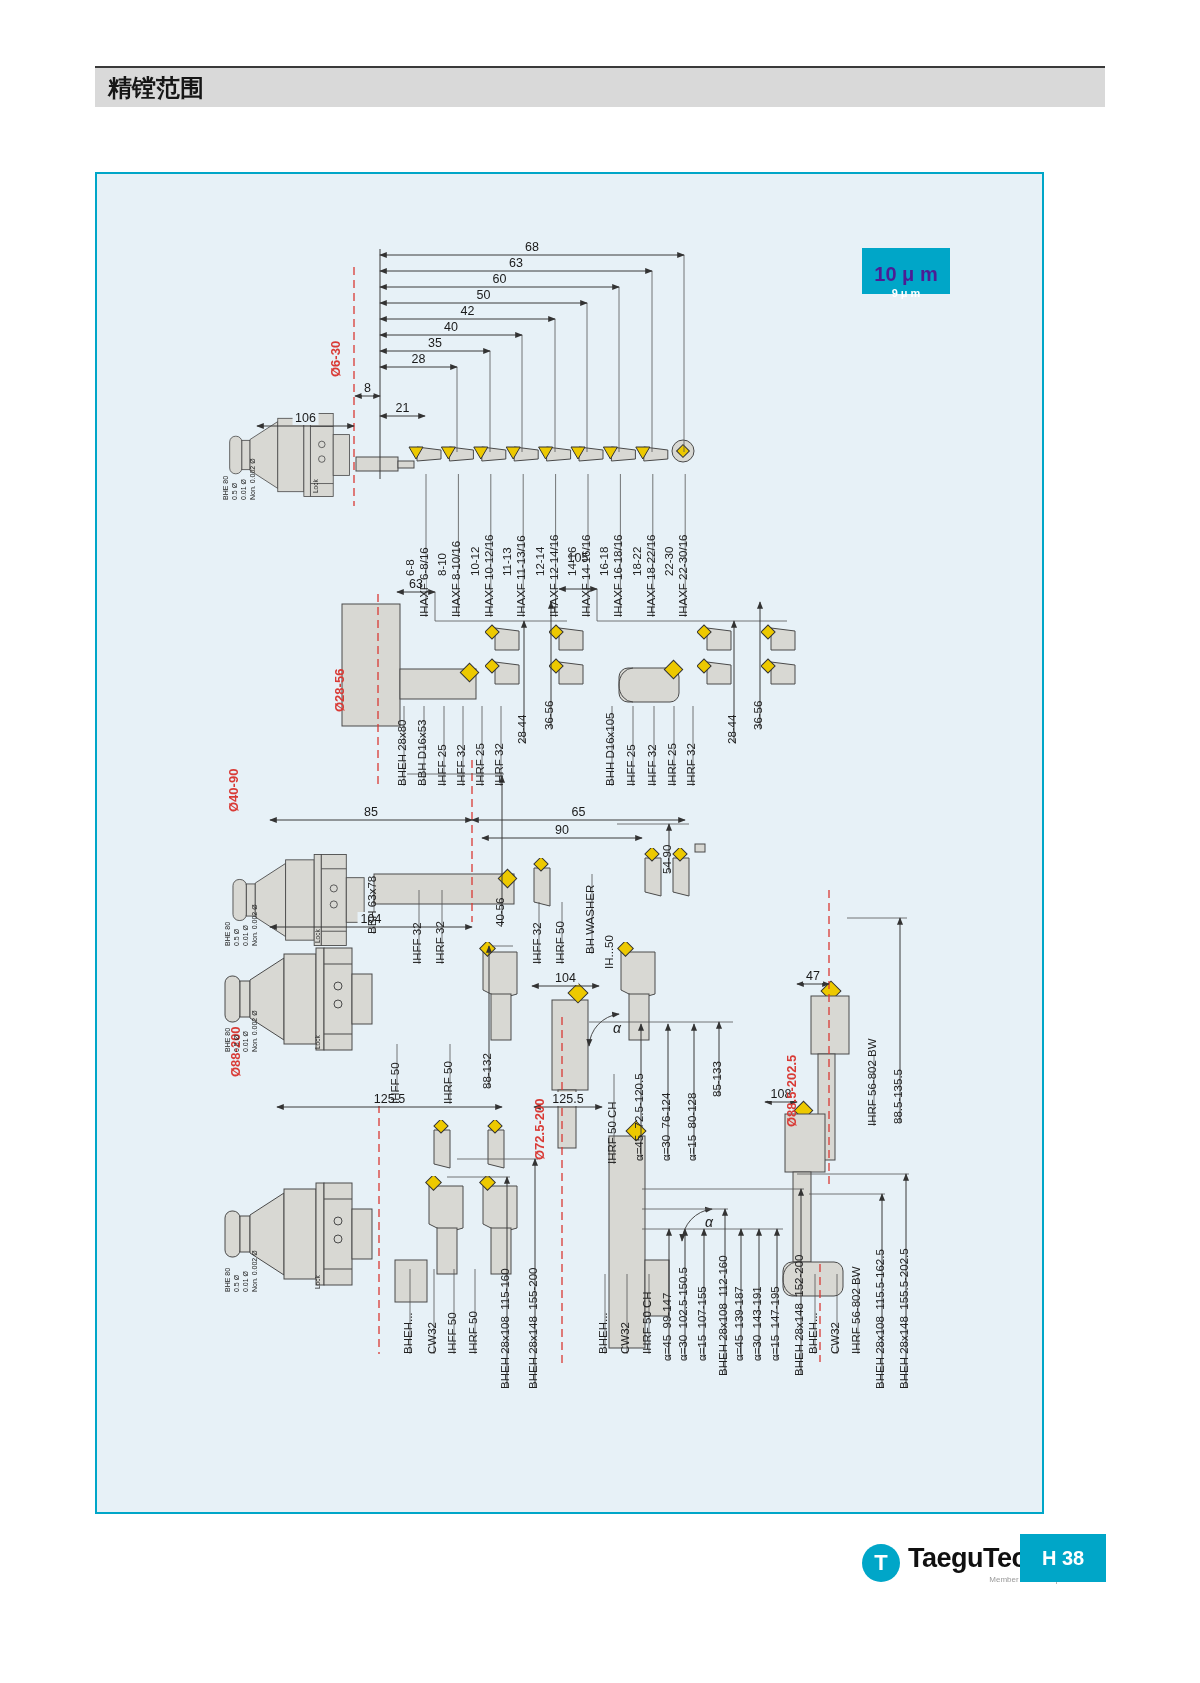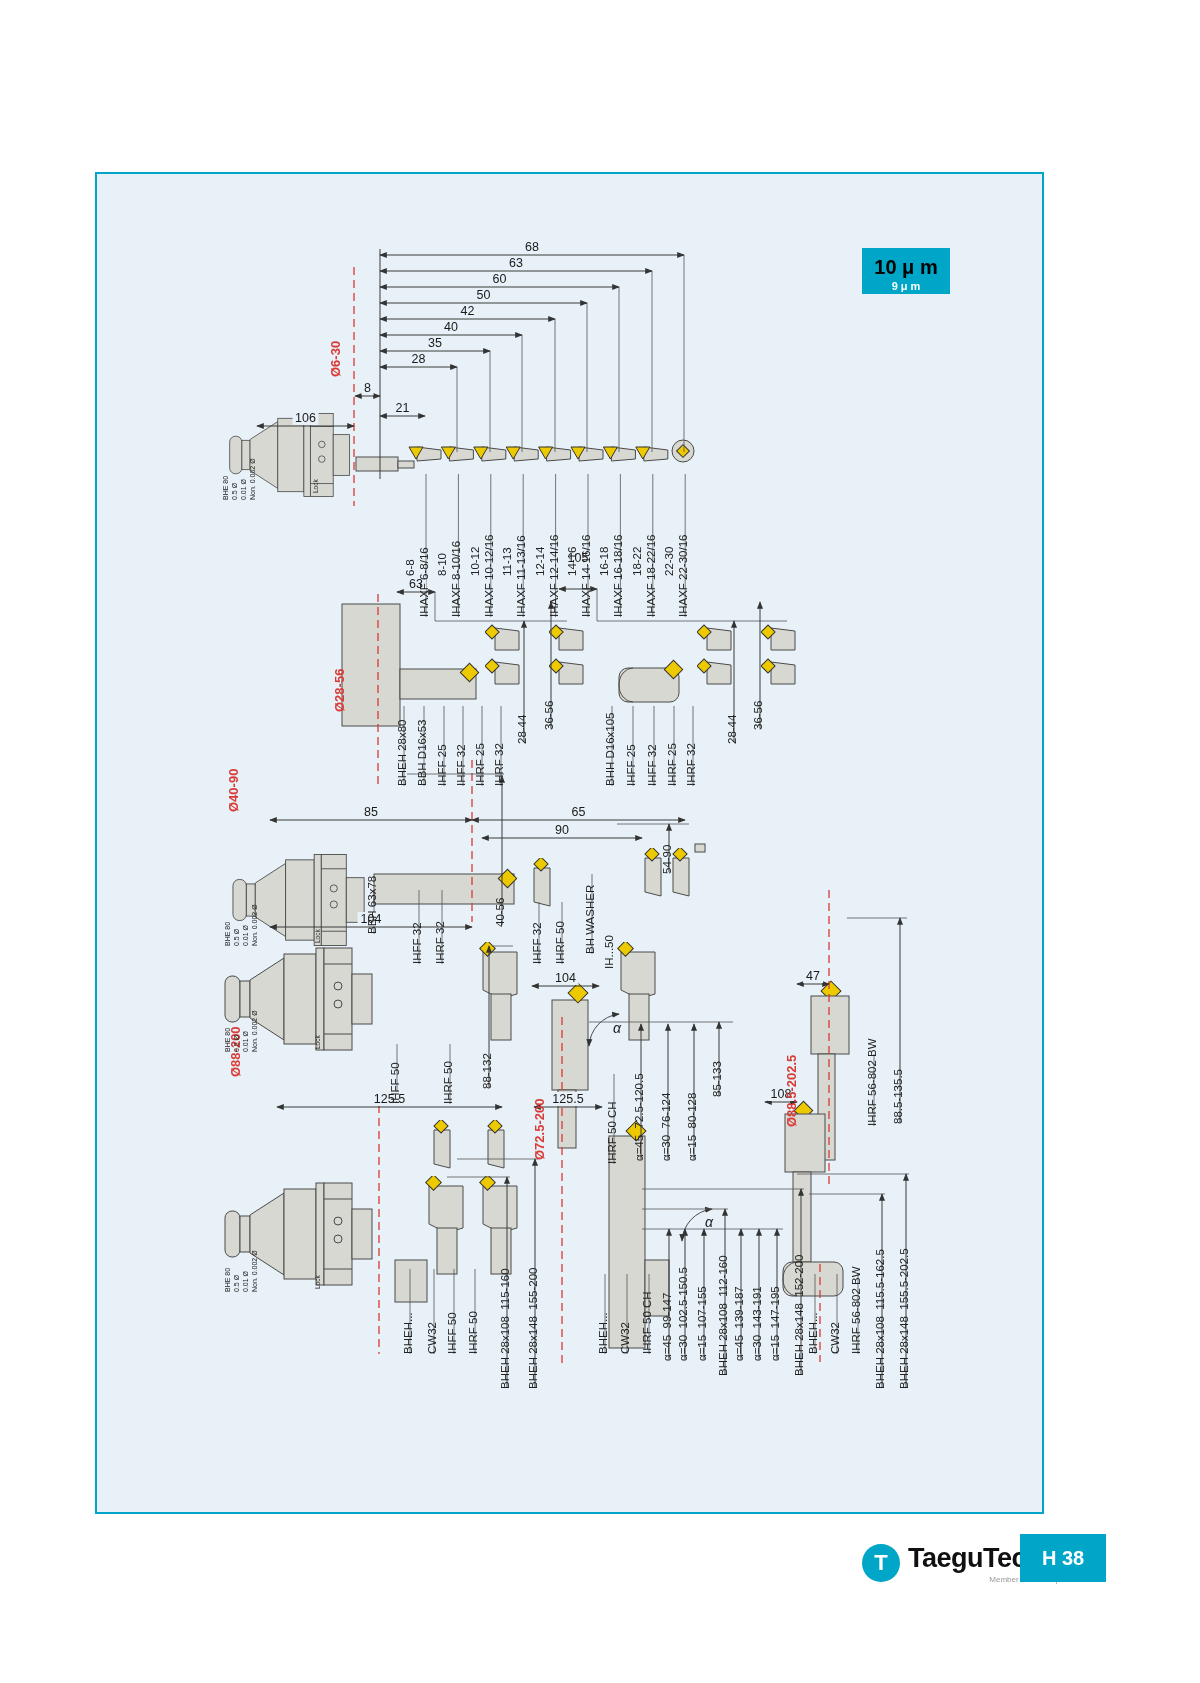--- a/index.html
+++ b/index.html
@@ -12,21 +12,21 @@
   #subt{position:absolute;left:95px;top:122px;width:900px;}
   #subt .lead{font-size:22px;font-weight:bold;color:#111;}
   #subt .desc{font-size:17px;font-weight:bold;color:#111;}
   
   #panel{position:absolute;left:95px;top:172px;width:945px;height:1338px;background:#e7f1f7;
          border:2px solid #00a6c8;}
   #cv{position:absolute;left:0;top:0;}
   .ptitle{position:absolute;left:48px;top:64px;width:230px;text-align:center;color:#0095ba;
           font-weight:bold;font-size:21px;line-height:26px;}
   #badge{position:absolute;left:765px;top:74px;width:88px;height:46px;background:#00a6c8;text-align:center;}
-  #badge .m{font-size:20px;font-weight:bold;color:#000000;line-height:26px;margin-top:6px;}
+  #badge .m{font-size:20px;font-weight:bold;color:#4c1d95;line-height:26px;margin-top:13px;}
   #badge .s{font-size:11px;font-weight:bold;color:#ffffff;line-height:13px;}
   
   .vl{position:absolute;white-space:pre;font-size:11.5px;line-height:14px;color:#222;
       transform-origin:0 100%;transform:rotate(-90deg);}
   .vl.red{color:#d93a35;font-weight:bold;font-size:13px;}
   .dimlab{position:absolute;font-size:12.5px;color:#1a1a1a;background:#e7f1f7;padding:0 3px;
           transform:translateX(-50%);white-space:nowrap;}
   .headtxt{position:absolute;font-size:7px;line-height:9px;color:#222;white-space:pre-line;
            transform-origin:0 100%;transform:rotate(-90deg);width:90px;}
   .locktxt{position:absolute;font-size:6.5px;color:#222;transform-origin:0 100%;transform:rotate(-90deg);}
@@ -45,20 +45,23 @@
   #brand{position:absolute;left:908px;top:13px;font-size:27px;font-weight:bold;color:#101010;letter-spacing:-0.5px;}
   #brandsub{position:absolute;left:908px;top:45px;width:152px;text-align:right;font-size:8px;color:#9a9a9a;}
   #pageno{position:absolute;left:1020px;top:4px;width:86px;height:48px;background:#00a6c8;color:#fff;
           font-size:20px;font-weight:bold;text-align:center;line-height:48px;}
 </style>
 </head>
 <body>
 
 <div id="page">
 
+  <div id="hbar">
+    <div class="t">精镗范围</div>
+  </div>
 
 
   <div id="panel">
     <svg id="cv" width="945" height="1338" viewBox="0 0 945 1338">
       <defs>
         <marker id="ar" viewBox="0 0 10 10" refX="8.5" refY="5" markerWidth="8" markerHeight="8" orient="auto-start-reverse">
           <path d="M0,1.2 L9.5,5 L0,8.8 z" fill="#333"></path>
         </marker>
         <symbol id="sym-head" viewBox="0 0 150 130">
           <rect x="1" y="42" width="15" height="46" rx="7" class="t"></rect>

